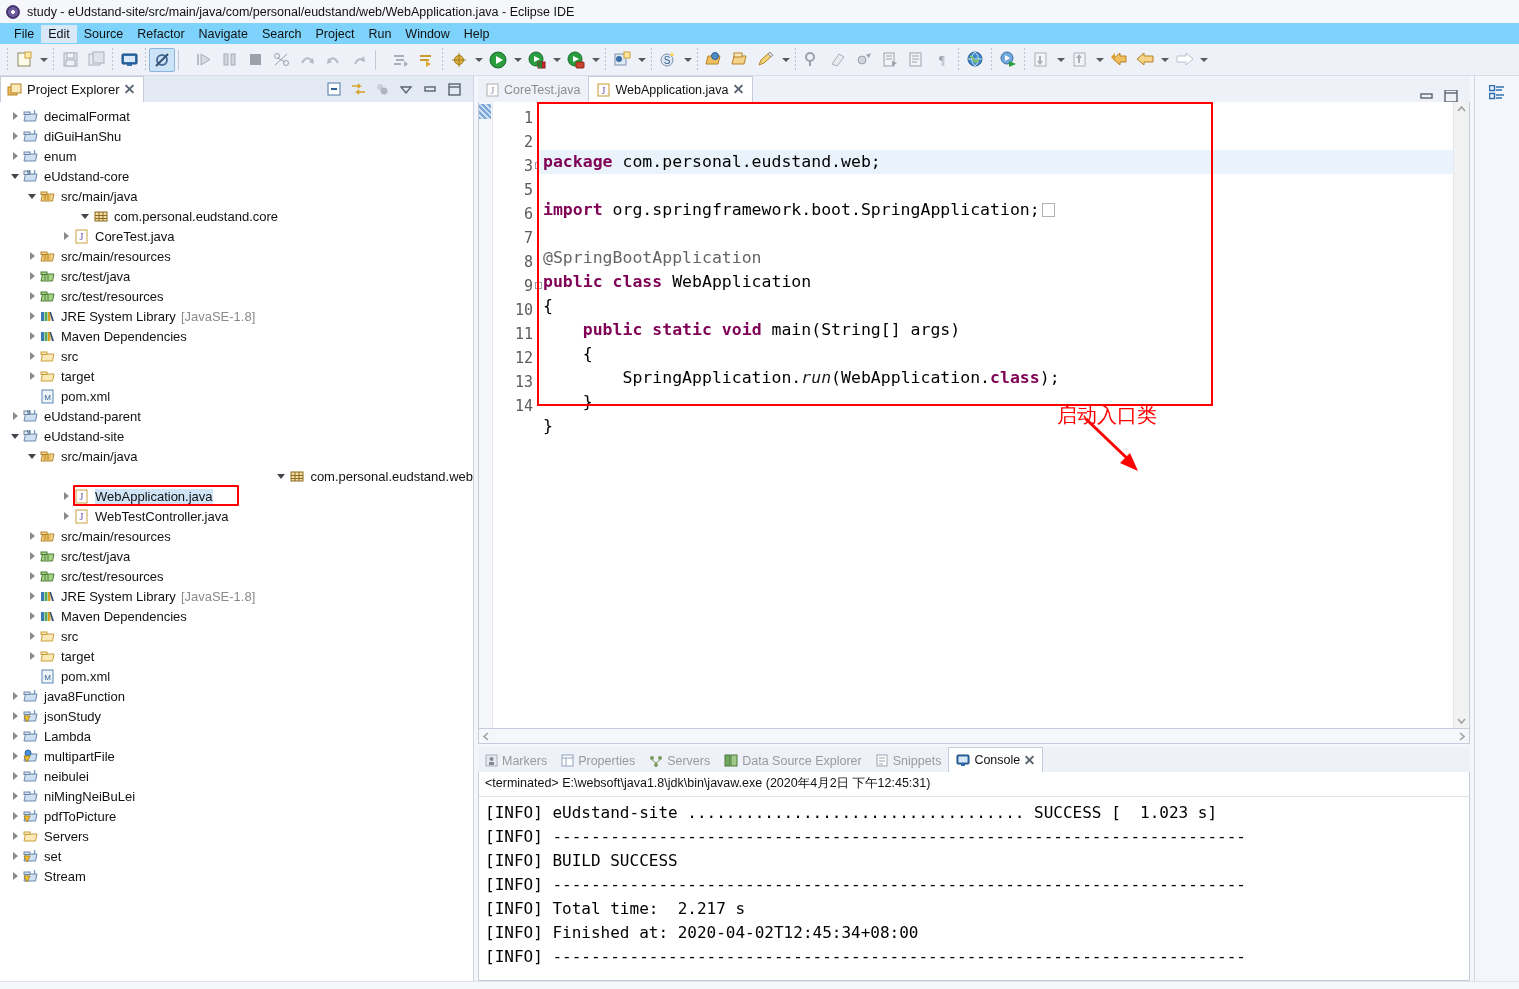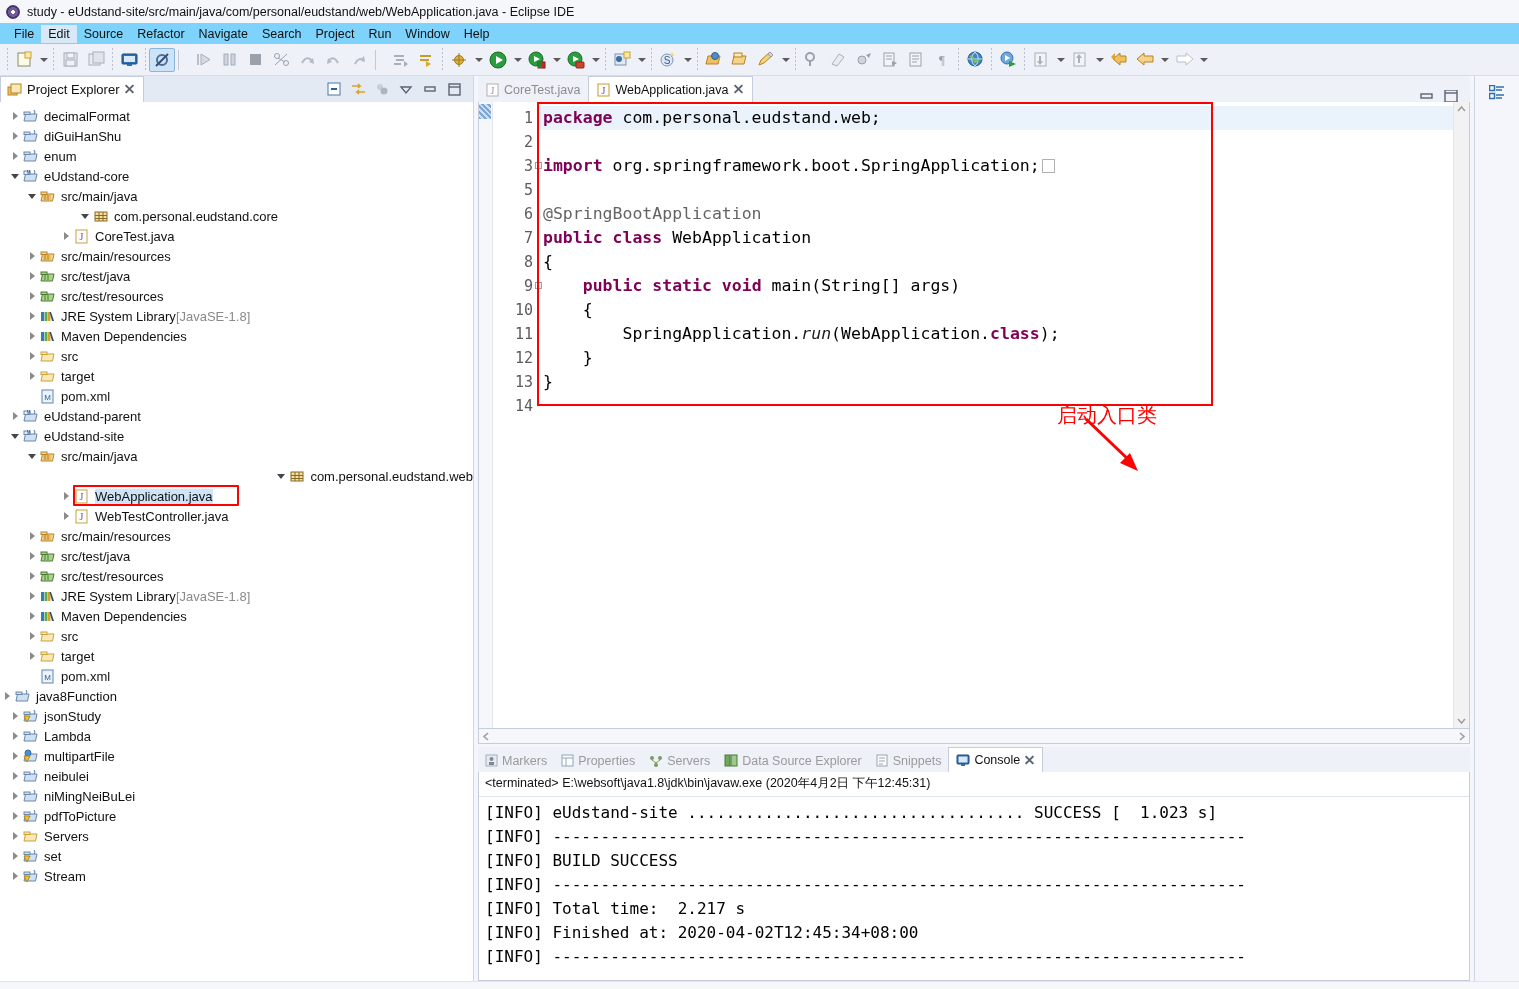--- a/index.html
+++ b/index.html
@@ -51,21 +51,21 @@
   #exp-tools .ti{ width:22px;height:20px;display:flex;align-items:center;justify-content:center;}
   #tree{ flex:1; overflow:hidden; padding-top:4px; background:#fff; }
   .row{ height:20px; display:flex; align-items:center; white-space:nowrap; font-size:13px; }
   .row .arr{ width:14px;height:14px;flex:none;display:flex;align-items:center;justify-content:center;}
   .row .arr .r{ width:0;height:0;border-top:4px solid transparent;border-bottom:4px solid transparent;
                border-left:5px solid #8b8b8b;}
   .row .arr .d{ width:0;height:0;border-left:4px solid transparent;border-right:4px solid transparent;
                border-top:5px solid #43474d;}
   .row .ico{ width:18px;height:16px;flex:none;display:flex;align-items:center;justify-content:center;margin-right:4px;}
   .row .nm{ color:#111; }
-  .row .sub{ color:#8a8a8a; }
+  .row .sub{ color:#8a8a8a; margin-left:5px; }
   .row.sel .nm{ background:#cfe4f7; }
   .row.boxed{ position:relative; }
   .row.boxed .nm{ background:#cfe4f7; }
   .redbox{ position:absolute; border:2px solid #f00; border-radius:1px; pointer-events:none; }
 
   
   #center{ flex:1; display:flex; flex-direction:column; min-width:0; background:#f4f6fb;}
   #editorPane{ height:668px; display:flex; flex-direction:column; margin:0 4px 0 4px;}
   #ed-tabrow{ height:26px; display:flex; align-items:flex-end; background:#eef1f8; }
   .ed-tab{ height:24px; display:flex; align-items:center; gap:5px; padding:0 8px;
@@ -77,21 +77,21 @@
   #ed-body{ flex:1; display:flex; background:#fff; border:1px solid #c5cddc; border-top:none; min-height:0;}
   #marker-col{ width:14px; background:#f6f7fb; border-right:1px solid #e3e6ee; flex:none;}
   #marker-col .cursorMark{ width:12px;height:15px;margin-top:2px;
      background-image:repeating-linear-gradient(45deg,#7da7d9 0 2px,#cfe0f3 2px 4px); }
   #gutter{ width:44px; flex:none; background:#fff; text-align:right; padding-top:4px; }
   .ln{ height:24px; line-height:24px; font-family:"DejaVu Sans Mono", monospace; font-size:15px;
        color:#5c5c5c; padding-right:4px; position:relative;}
   .ln .fold{ position:absolute; right:-5px; top:8px; width:7px;height:7px;
        border:1px solid #9aa0ad; background:#fff; font-size:6px; line-height:5px; color:#555; text-align:center;}
   #codewrap{ flex:1; position:relative; overflow:hidden; }
-  #code{ font-family:"DejaVu Sans Mono", monospace; font-size:16.5px; padding-top:4px; }
+  #code{ font-family:"DejaVu Sans Mono", monospace; font-size:16.5px; padding-top:4px;margin-top:44px; }
   .cl{ height:24px; line-height:24px; white-space:pre; padding-left:6px; }
   .cl.hl{ background:#eaf2fb; }
   .kw{ color:#7f0055; font-weight:bold; }
   .ann{ color:#646464; }
   .it{ font-style:italic; }
   .plain{ color:#000; }
   #coderedbox{ position:absolute; left:0px; top:0px; width:676px; height:304px;
       border:2px solid #ff0000; pointer-events:none; }
   #annot{ position:absolute; left:520px; top:300px; color:#ff0000; font-size:20px;
       font-family:"DejaVu Sans", sans-serif; white-space:nowrap;}
@@ -861,21 +861,21 @@
         <div class="row" style="padding-left: 25px;">
           <span class="arr"></span>
           <span class="ico">
             <svg width="17" height="15">
               <rect x="2" y="1" width="11" height="13" fill="#eef3f9" stroke="#5a86b5"></rect>
               <text x="7.5" y="11" font-size="8" text-anchor="middle" fill="#2f6093" font-family="Liberation Sans">M</text>
             </svg>
           </span>
           <span class="nm">pom.xml</span>
         </div>
-        <div class="row" style="">
+        <div class="row" style="padding-left: 8px;">
           <span class="arr">
             <span class="r"></span>
           </span>
           <span class="ico">
             <svg width="17" height="15">
               <path d="M1 12 L2.5 5 L14 5 L12.5 12 Z" fill="#cfe0f2" stroke="#6d87a8"></path>
               <rect x="1" y="3" width="6" height="2.5" fill="#cfe0f2" stroke="#6d87a8"></rect>
               <path d="M11 1 q2 2 0 4" stroke="#4a7ab5" fill="none"></path>
             </svg>
           </span>

